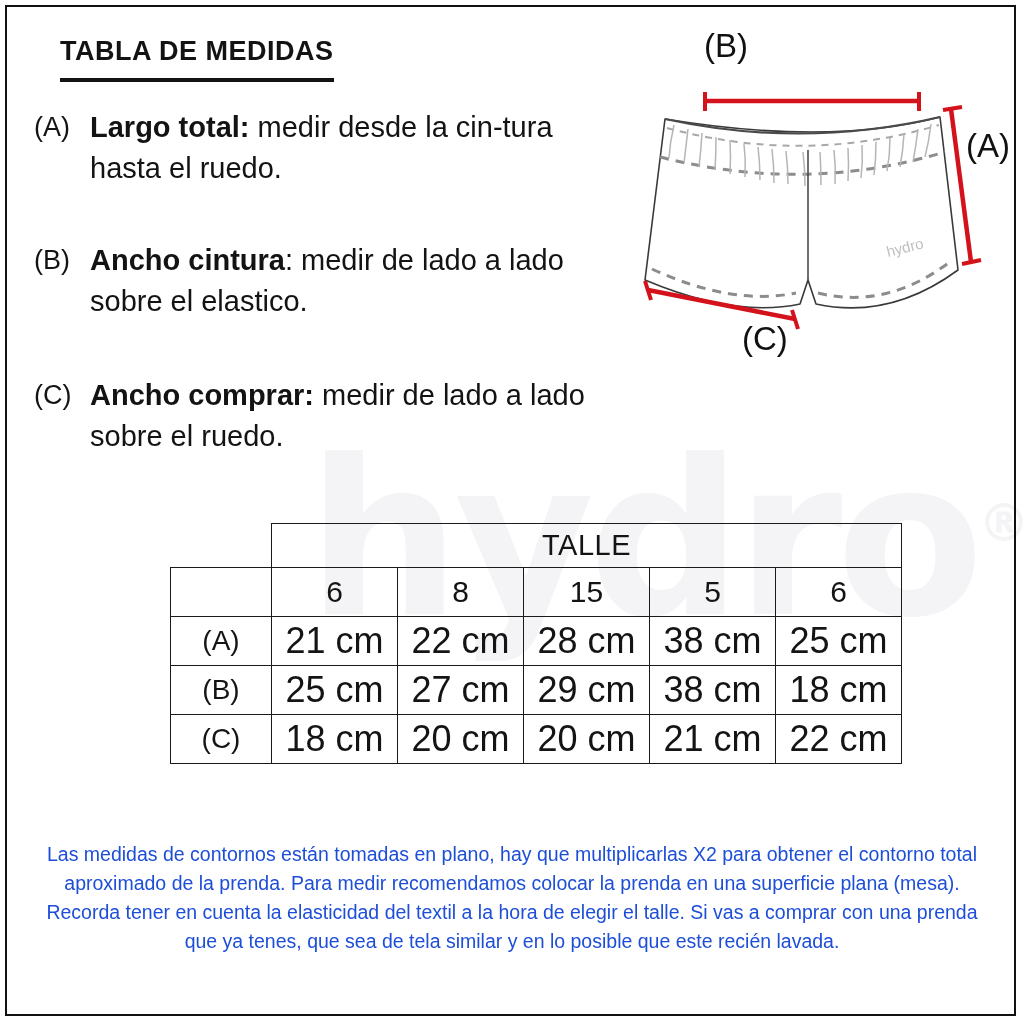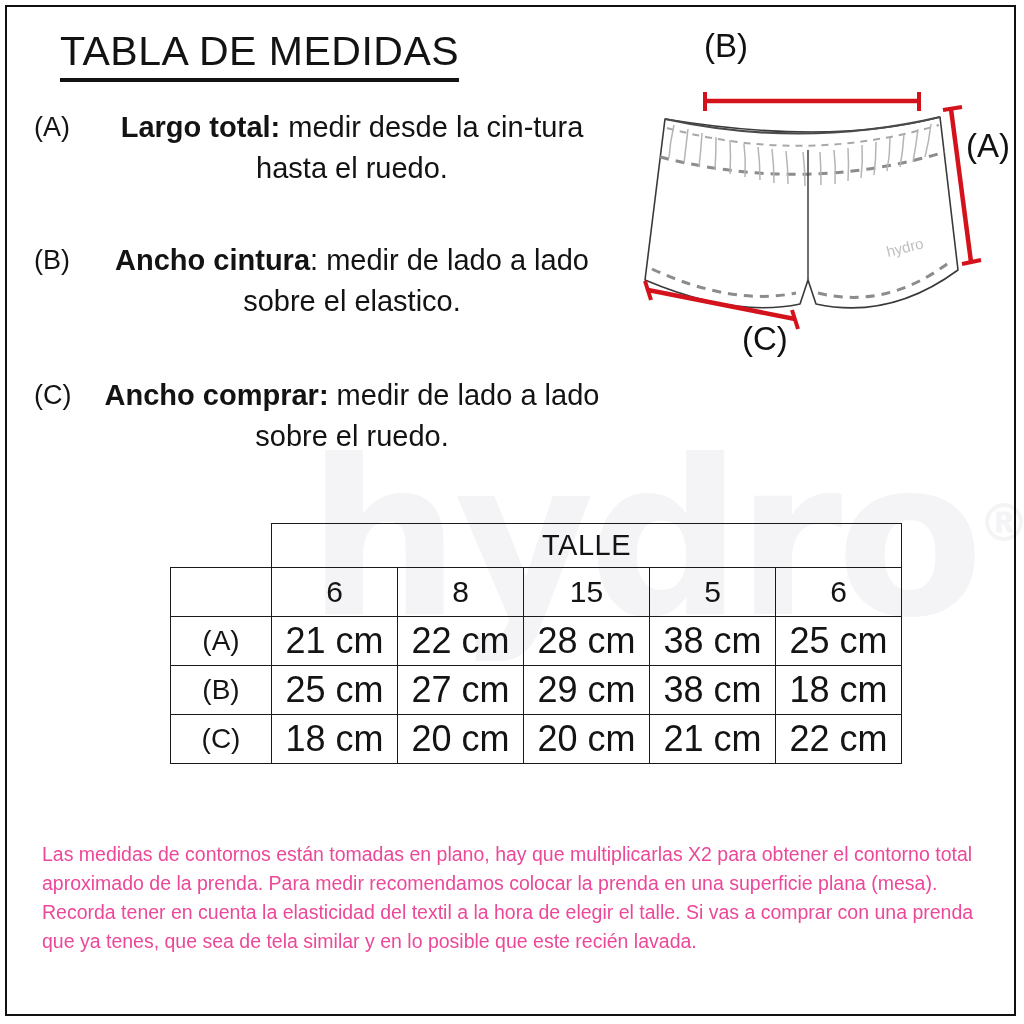--- a/index.html
+++ b/index.html
@@ -32,22 +32,22 @@
     text-align:right;
     user-select:none;
     z-index:0;
     white-space:nowrap;
   }
   #watermark sup{font-size:52px;vertical-align:super;}
   
   #title{
     position:absolute;
     left:60px;top:27px;
-    font-size:41px;
-    font-weight:400;
+    font-size:27px;
+    font-weight:700;
     letter-spacing:0.5px;
     color:#131313;
     border-bottom:4px solid #131313;
     padding-bottom:3px;
     line-height:48px;
     z-index:3;
   }
   
   .instr{
     position:absolute;
@@ -58,21 +58,20 @@
     width:580px;
   }
   .instr .tag{
     position:absolute;
     left:0px;top:0px;
     font-size:27px;
   }
   .instr .body{
     margin-left:56px;
     display:block;
-    text-align:center;
   }
   .instr b{font-weight:700;}
   #instr-a{left:34px;top:107px;}
   #instr-b{left:34px;top:240px;}
   #instr-c{left:34px;top:375px;}
   
   #diagram{
     position:absolute;
     left:640px;top:18px;
     width:380px;height:360px;
@@ -124,23 +123,23 @@
   #sizetable .val{
     width:125px;height:48px;
   }
   
   #footer{
     position:absolute;
     left:42px;top:840px;
     width:940px;
     font-size:19.5px;
     line-height:29px;
-    color:#ec4899;
-    z-index:3;
-    text-align:left;
+    color:#1d4ed8;
+    z-index:3;
+    text-align:center;
   }
 </style>
 </head>
 <body>
 
 <div id="watermark"><span>hydro</span><sup>®</sup></div>
 
 <div id="frame"></div>
 
 <div id="title">TABLA DE MEDIDAS</div>

